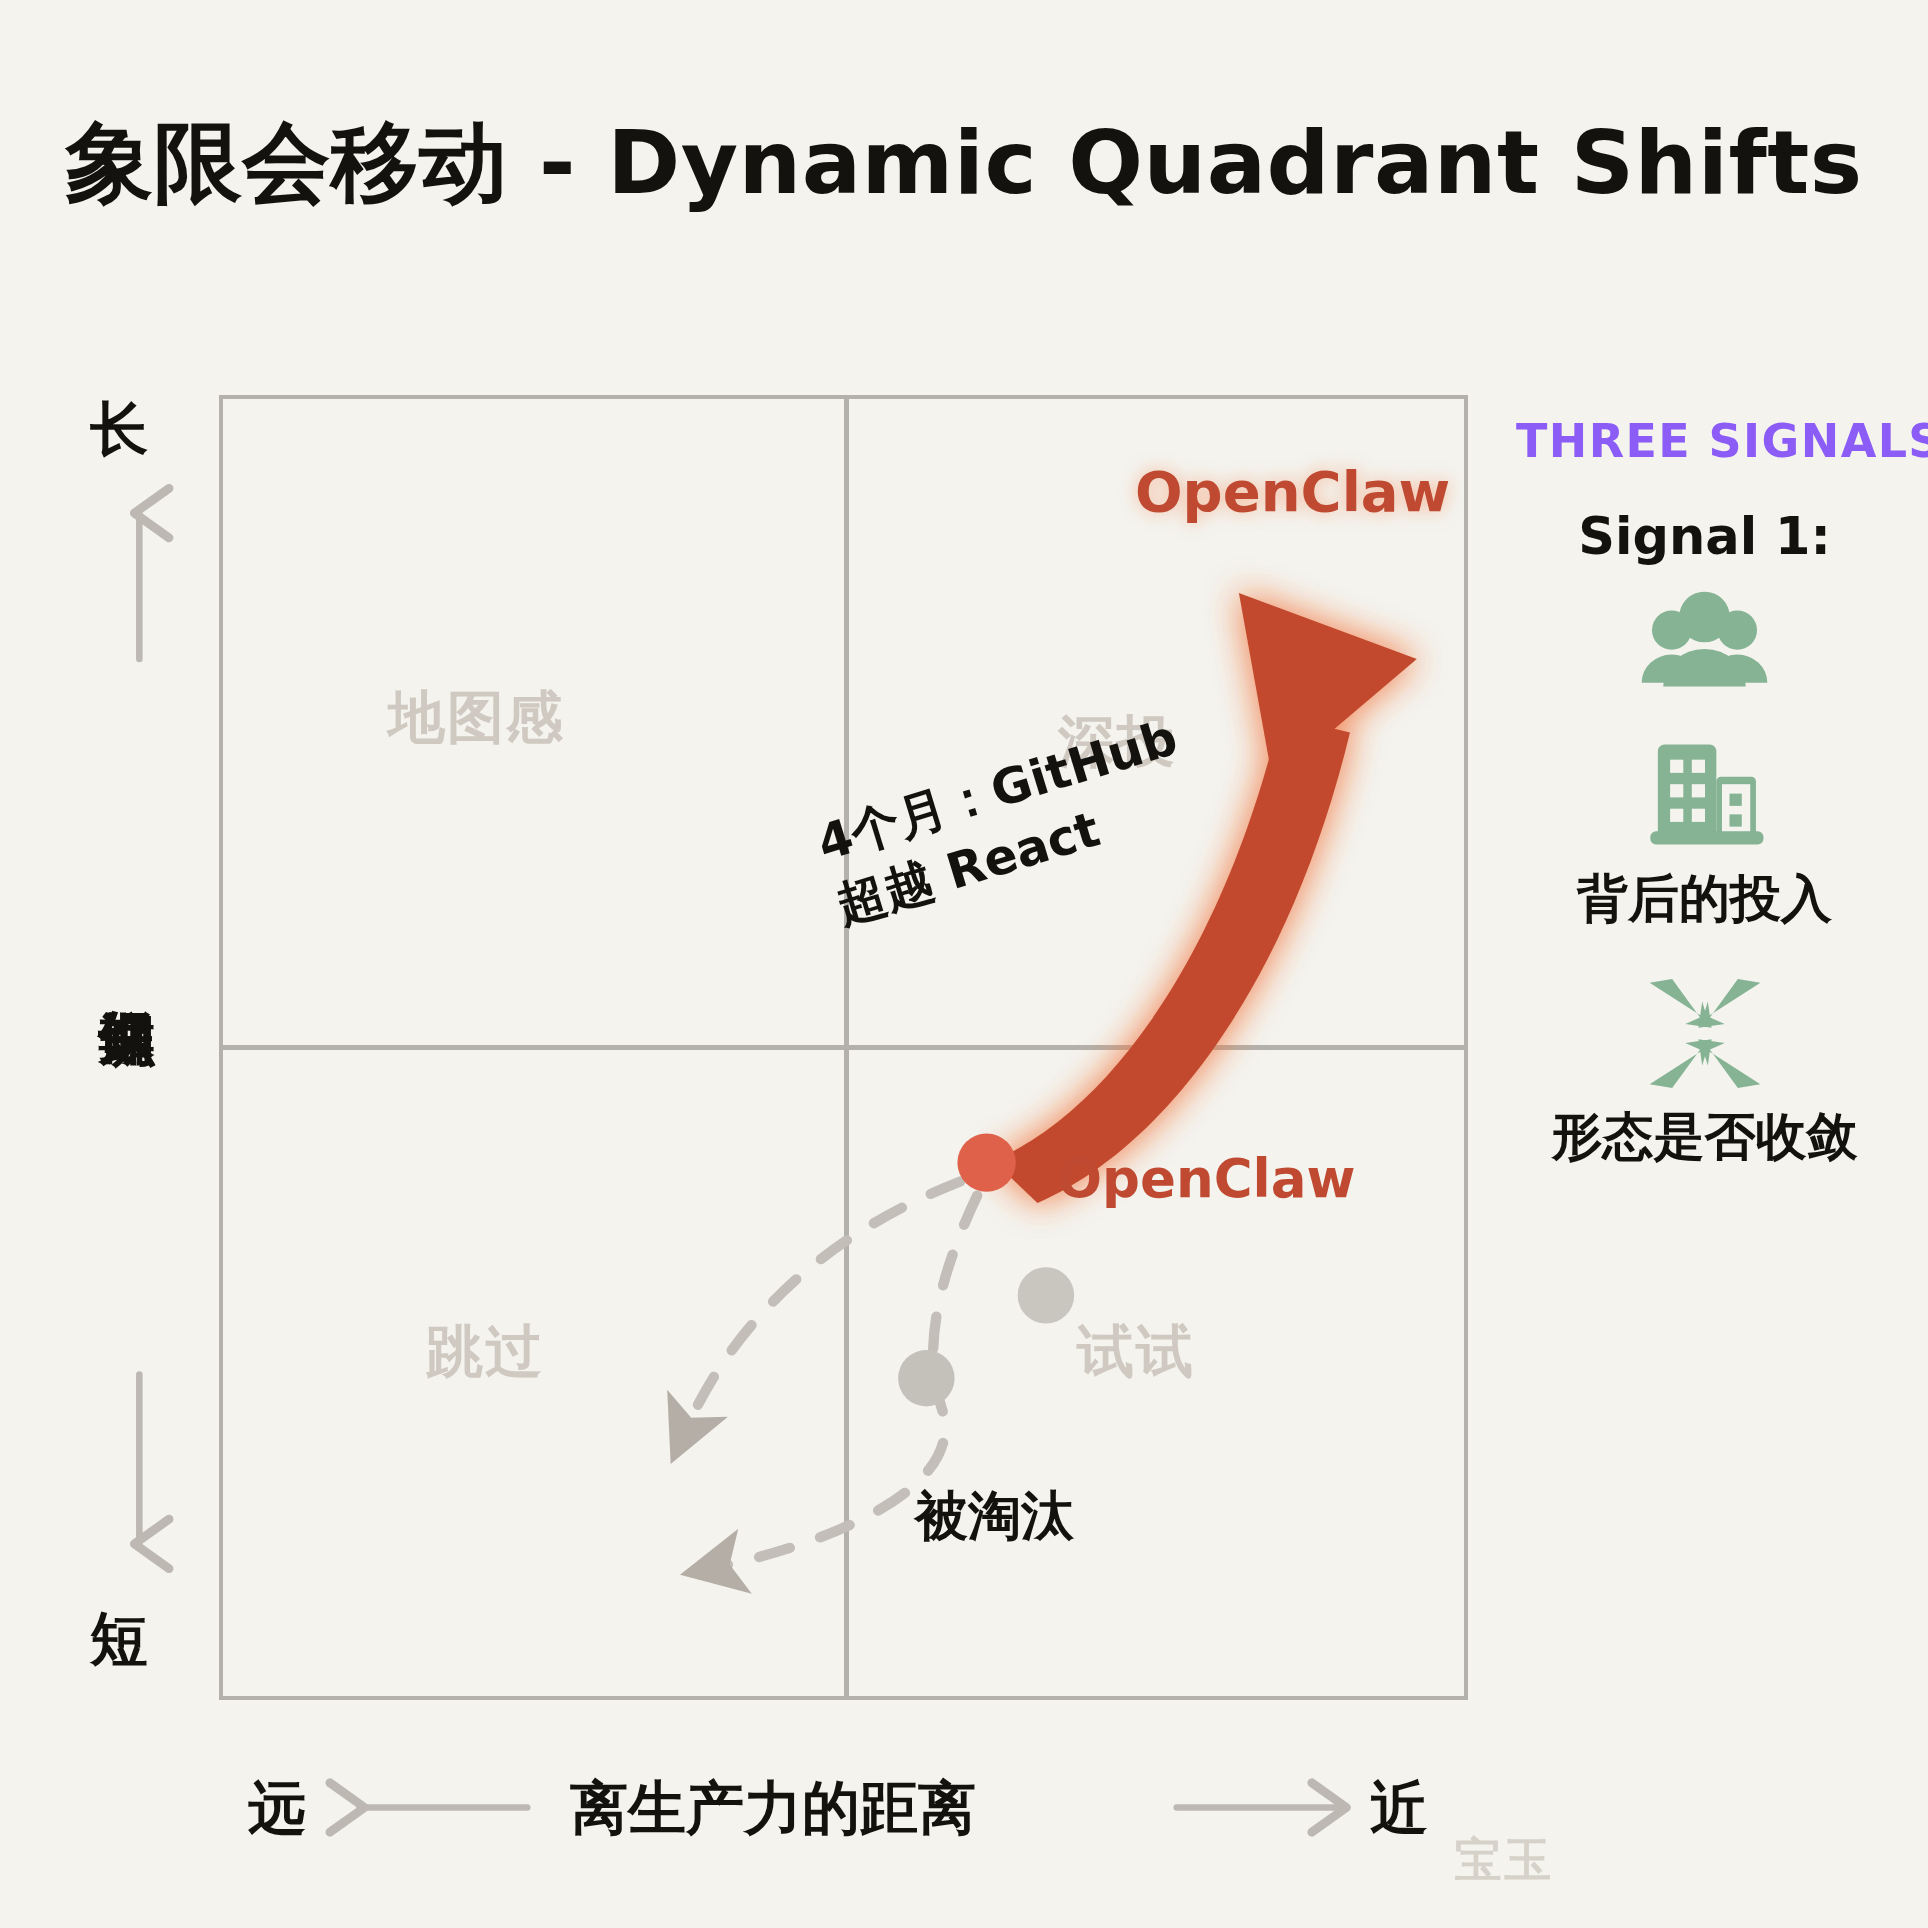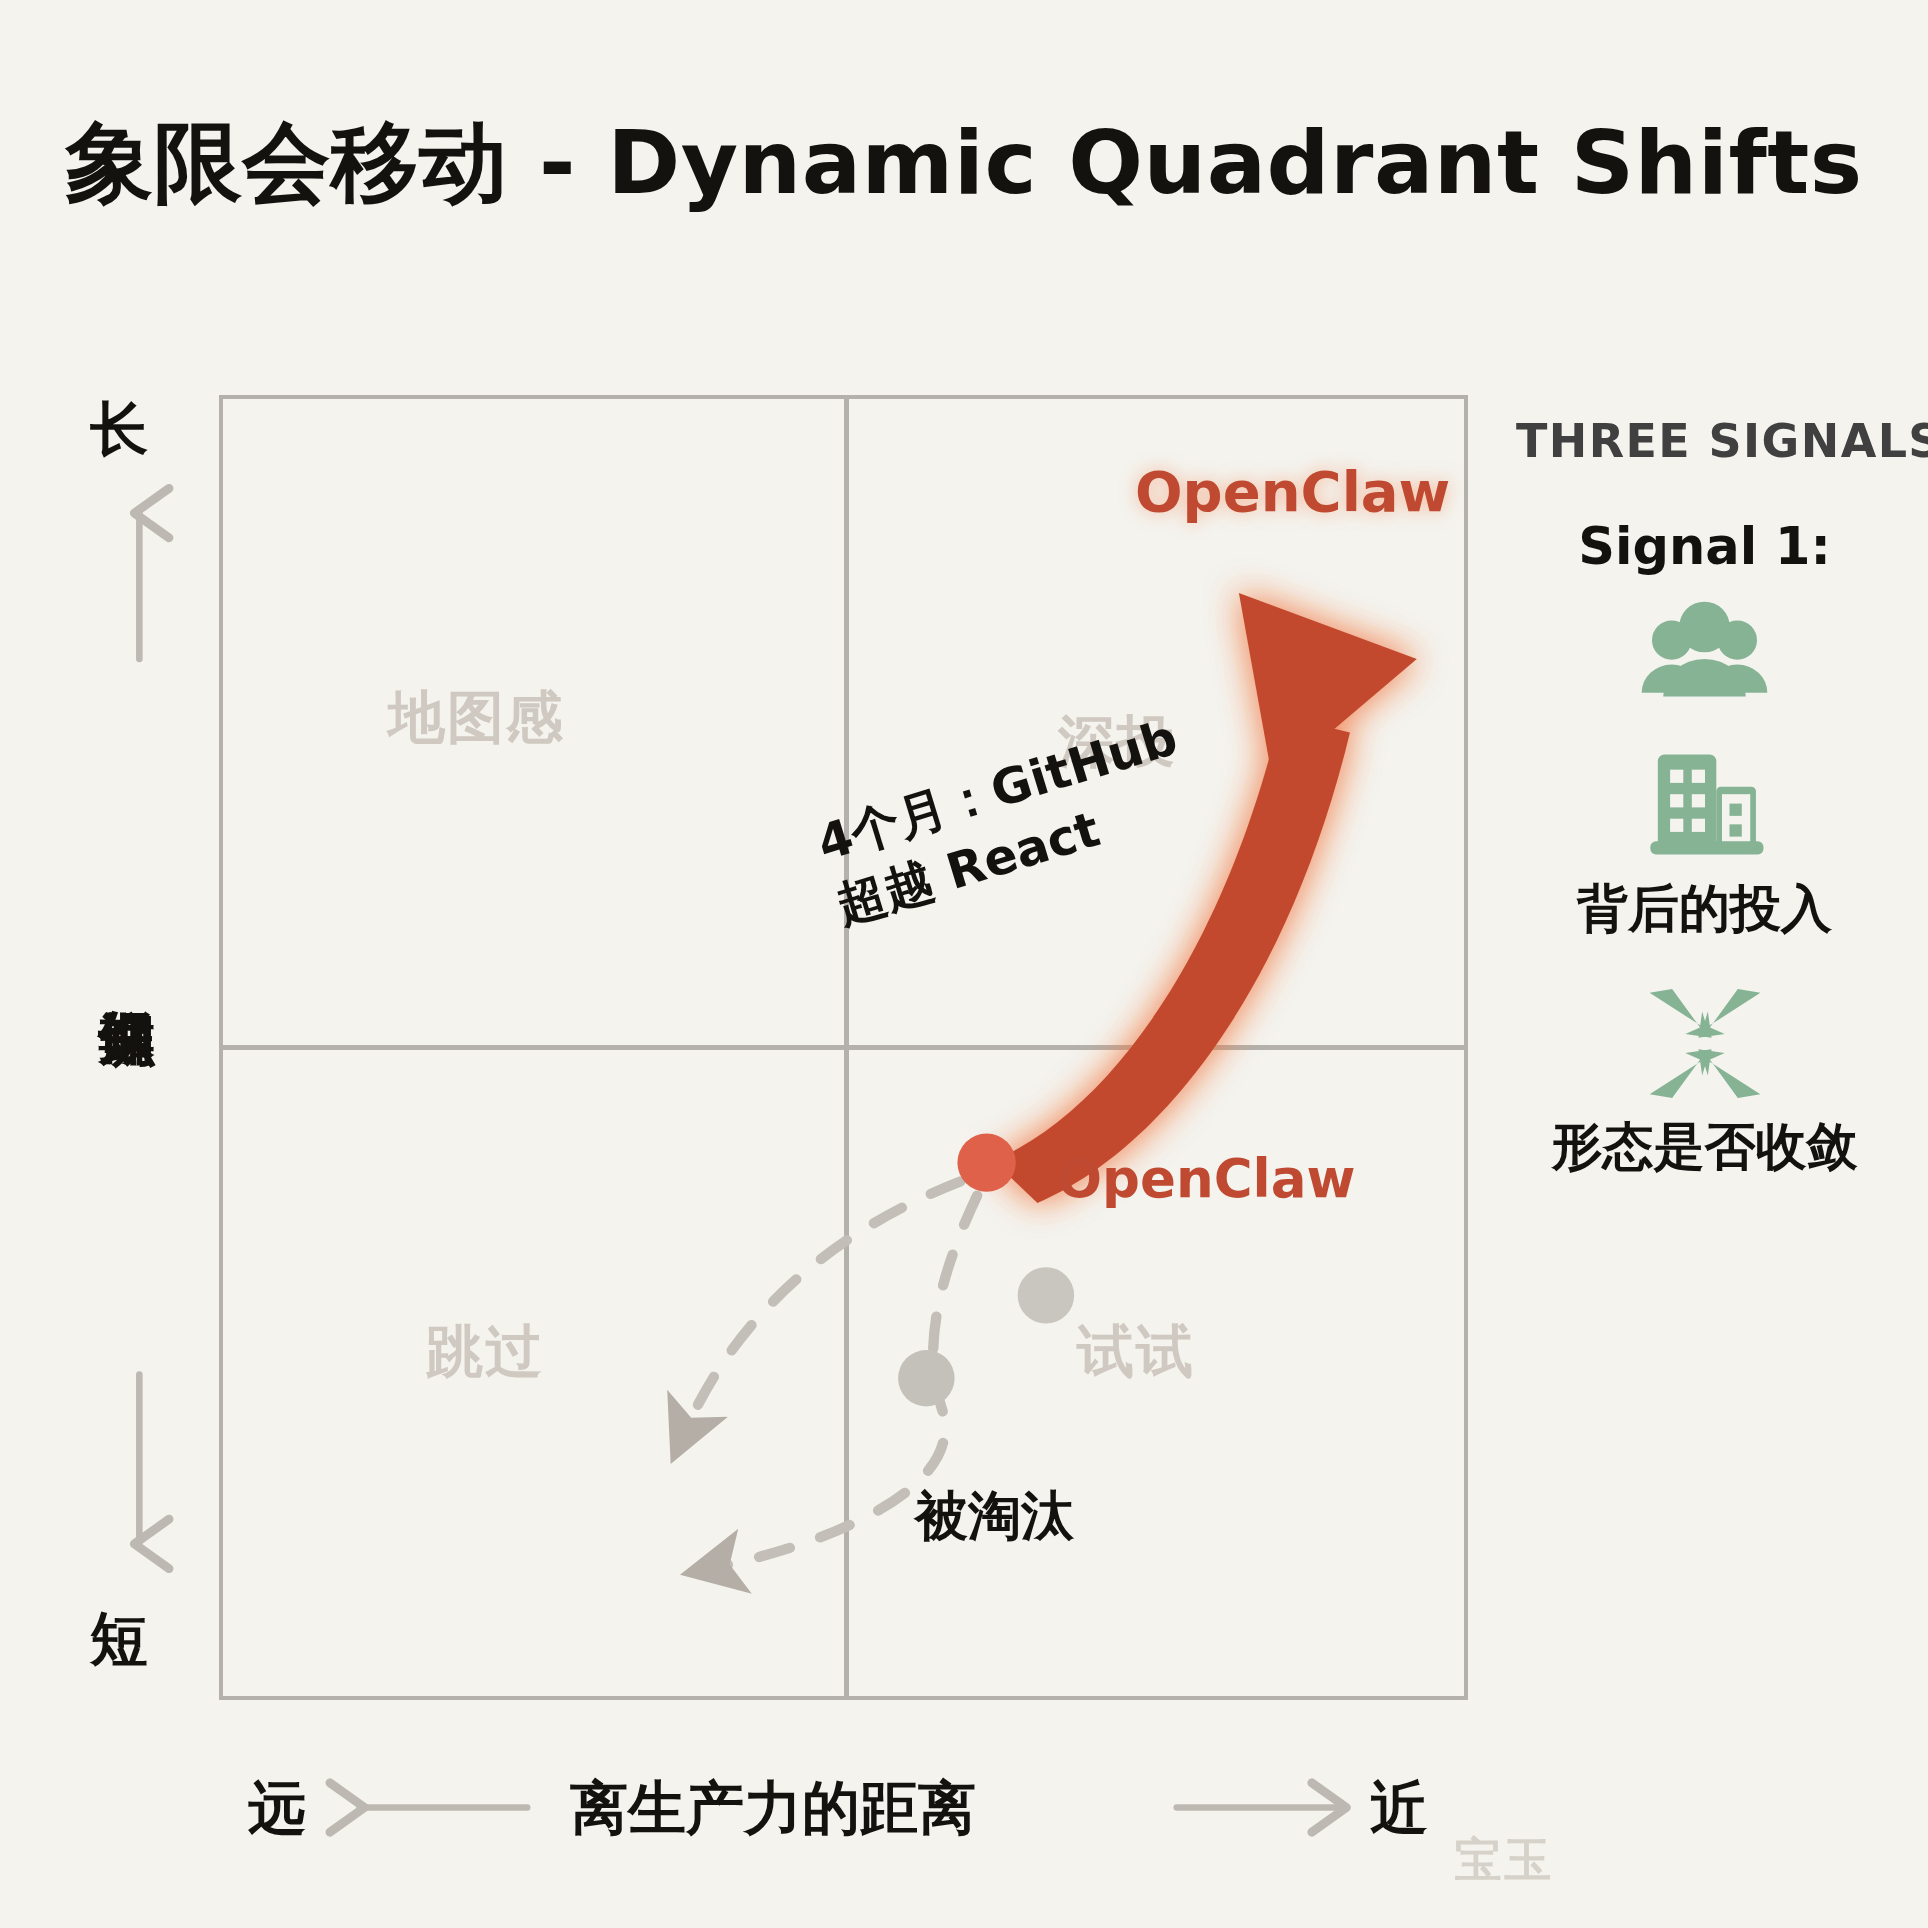--- a/index.html
+++ b/index.html
@@ -160,23 +160,23 @@
   .signals {
     position: absolute;
     left: 1516px;
     top: 414px;
     width: 377px;
     text-align: center;
   }
   .signals-head {
     font-size: 46px;
     font-weight: 600;
-    color: #404040;
+    color: #8b5cf6;
     letter-spacing: 1.4px;
-    margin-bottom: 49px;
+    margin-bottom: 39px;
     white-space: nowrap;
   }
   .signal-block { margin-bottom: 43px; margin-top: 11px; }
   .signal-title {
     font-size: 51px;
     font-weight: 600;
     color: #14120f;
     margin-bottom: 17px;
     white-space: nowrap;
   }

